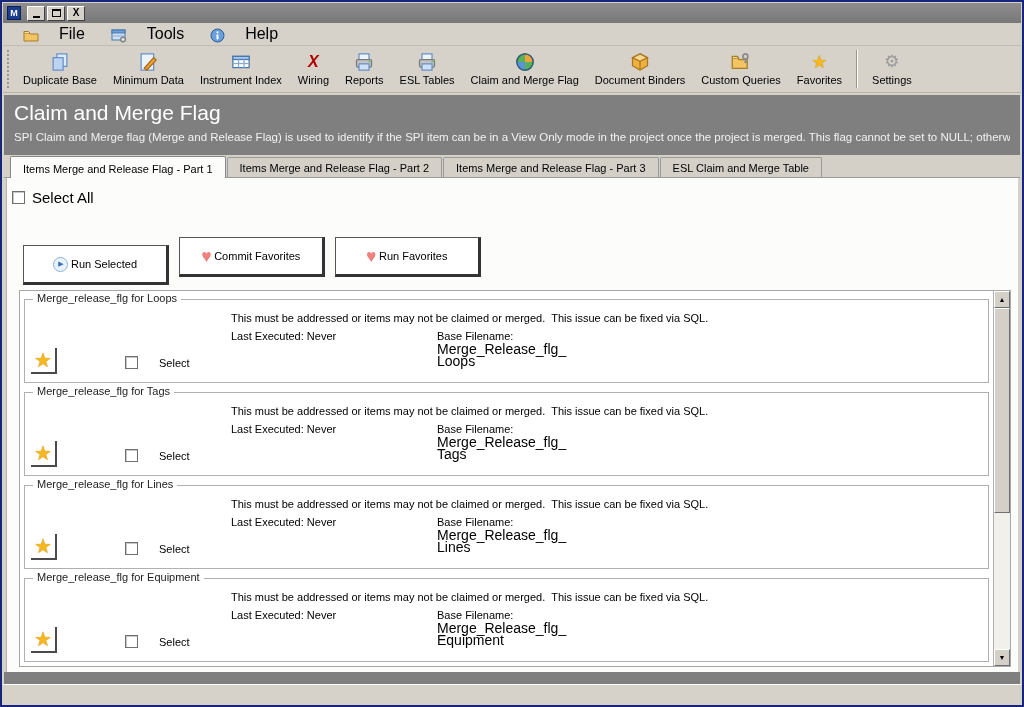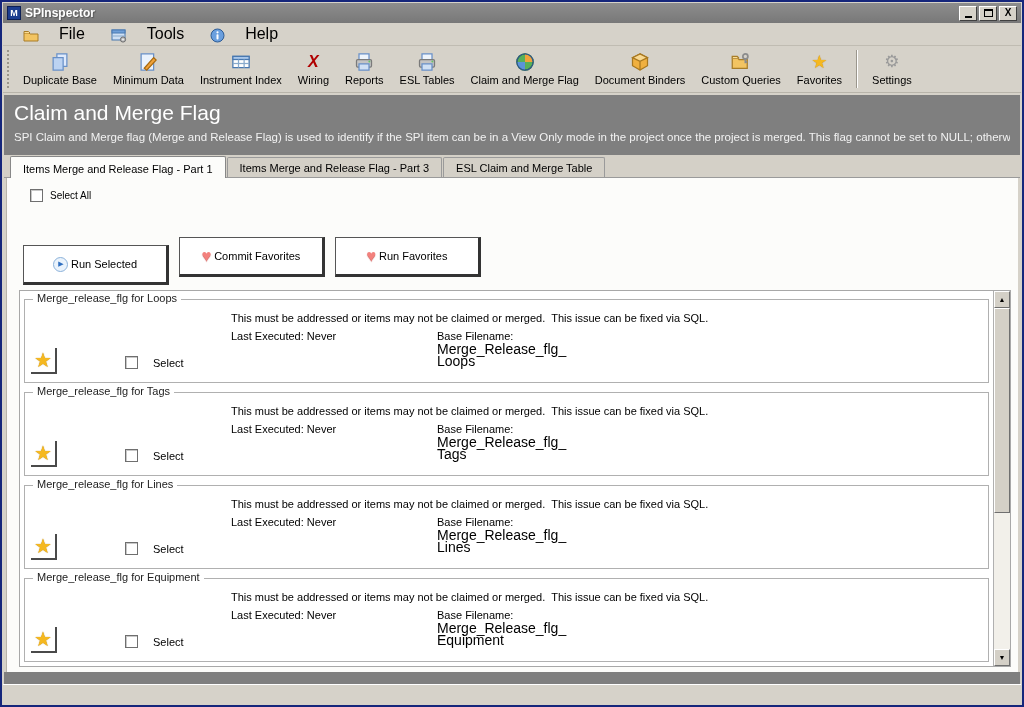--- a/index.html
+++ b/index.html
@@ -44,21 +44,21 @@
 
   
   .tabstrip { position:absolute; left:4px; top:155px; right:4px; height:23px; background:#d4d0c7;
     display:flex; align-items:flex-end; padding-left:6px; border-bottom:1px solid #9a9a9a; }
   .tab { position:relative; font-size:11px; padding:4px 12px 3px 12px; background:#d4d0c7;
     border:1px solid #9a9a9a; border-bottom:none; border-radius:2px 2px 0 0; margin-right:1px; white-space:nowrap; color:#000; }
   .tab.selected { background:#fcfcfa; padding-top:6px; margin-bottom:-1px; border-color:#888; z-index:2; }
 
   
   .content { position:absolute; left:6px; top:178px; right:6px; height:494px; background:#fcfcfa; border-left:1px solid #b8b4aa; }
-  .select-all { position:absolute; left:23px; top:11px; display:flex; align-items:center; gap:7px; font-size:10px; }
+  .select-all { position:absolute; left:5px; top:11px; display:flex; align-items:center; gap:7px; font-size:15px; }
   .checkbox { width:13px; height:13px; background:#fff; border:1px solid #6f6f6f;
     box-shadow:inset 1px 1px 0 #c8c8c8; display:inline-block; }
 
   .big-btn { position:absolute; top:59px; width:146px; height:40px; background:#fff;
     border:1px solid #555; border-right:3px solid #333; border-bottom:3px solid #333;
     display:flex; align-items:center; justify-content:center; gap:3px; font-size:11px; color:#000; }
   .play-circle { width:15px; height:15px; border-radius:50%; background:#eaf3fc; border:1px solid #8cb2da;
     color:#2f6fc0; font-size:7px; display:flex; align-items:center; justify-content:center; padding-left:1px; }
   .heart { color:#f3817d; font-size:16px; line-height:14px; text-shadow:0 1px 1px #c95f5c; }
 
@@ -68,21 +68,21 @@
   .group { position:relative; height:84px; border:1px solid #b0b0b0; margin:0 2px 9px 2px; background:#fff; }
   .group-legend { position:absolute; top:-8px; left:8px; background:#fff; padding:0 4px; font-size:11px; color:#222; }
   .group-msg { position:absolute; left:206px; top:12px; font-size:11px; color:#000; white-space:pre-wrap; }
   .group-lastexec { position:absolute; left:206px; top:30px; font-size:11px; color:#000; }
   .group-basefn-label { position:absolute; left:412px; top:30px; font-size:11px; color:#000; }
   .group-basefn { position:absolute; left:412px; top:43px; width:136px; font-size:14px; color:#000; word-break:break-all; line-height:12px; }
   .star-btn { position:absolute; left:6px; top:48px; width:26px; height:26px;
     border-right:2px solid #4a4a4a; border-bottom:2px solid #4a4a4a;
     display:flex; align-items:center; justify-content:center; background:transparent; }
   .star-btn span { color:#f5b820; font-size:20px; line-height:22px; text-shadow:0 0 1px #a87408; }
-  .group-select { position:absolute; left:100px; top:56px; display:flex; align-items:center; gap:15px; font-size:11px; }
+  .group-select { position:absolute; left:100px; top:56px; display:flex; align-items:center; gap:21px; font-size:11px; }
 
   
   .scrollbar { position:absolute; right:0; top:0; bottom:0; width:17px; background:#f2f0ea; border-left:1px solid #b0b0b0; }
   .sb-btn { position:absolute; left:0; width:16px; height:17px; background:#d4d0c7; border:1px solid;
     border-color:#fff #6f6f6f #6f6f6f #fff; color:#000; font-size:7px;
     display:flex; align-items:center; justify-content:center; }
   .sb-up { top:0; } .sb-down { bottom:0; }
   .sb-thumb { position:absolute; left:0; top:17px; width:16px; height:205px; background:#d4d0c7;
     border:1px solid; border-color:#fff #6f6f6f #6f6f6f #fff; }
 
@@ -91,21 +91,20 @@
   .statusbar { position:absolute; left:3px; top:684px; right:3px; height:20px; background:#d6d2c9; border-top:1px solid #fff; }
 </style>
 </head>
 <body>
 
 <div class="window">
   <div class="frame"></div>
 
   <div class="titlebar">
     <div class="app-icon">M</div>
-    <div class="title-text">SPInspector</div>
     <div class="win-btn">
         <span class="min-glyph"></span>
       </div>
     <div class="win-btn">
         <span class="max-glyph"></span>
       </div>
     <div class="win-btn">
         <span class="close-glyph">X</span>
       </div>
   </div>
@@ -236,20 +235,21 @@
     </div>
   </div>
 
   <div class="header">
     <div class="header-title">Claim and Merge Flag</div>
     <div class="header-desc">SPI Claim and Merge flag (Merge and Release Flag) is used to identify if the SPI item can be in a View Only mode in the project once the project is merged. This flag cannot be set to NULL; otherwise, these SPI items</div>
   </div>
 
   <div class="tabstrip">
     <div class="tab selected">Items Merge and Release Flag - Part 1</div>
+    <div class="tab">Items Merge and Release Flag - Part 2</div>
     <div class="tab">Items Merge and Release Flag - Part 3</div>
     <div class="tab">ESL Claim and Merge Table</div>
   </div>
 
   <div class="content">
 
     <div class="select-all">
       <span class="checkbox"></span>
       <span>Select All</span>
     </div>

